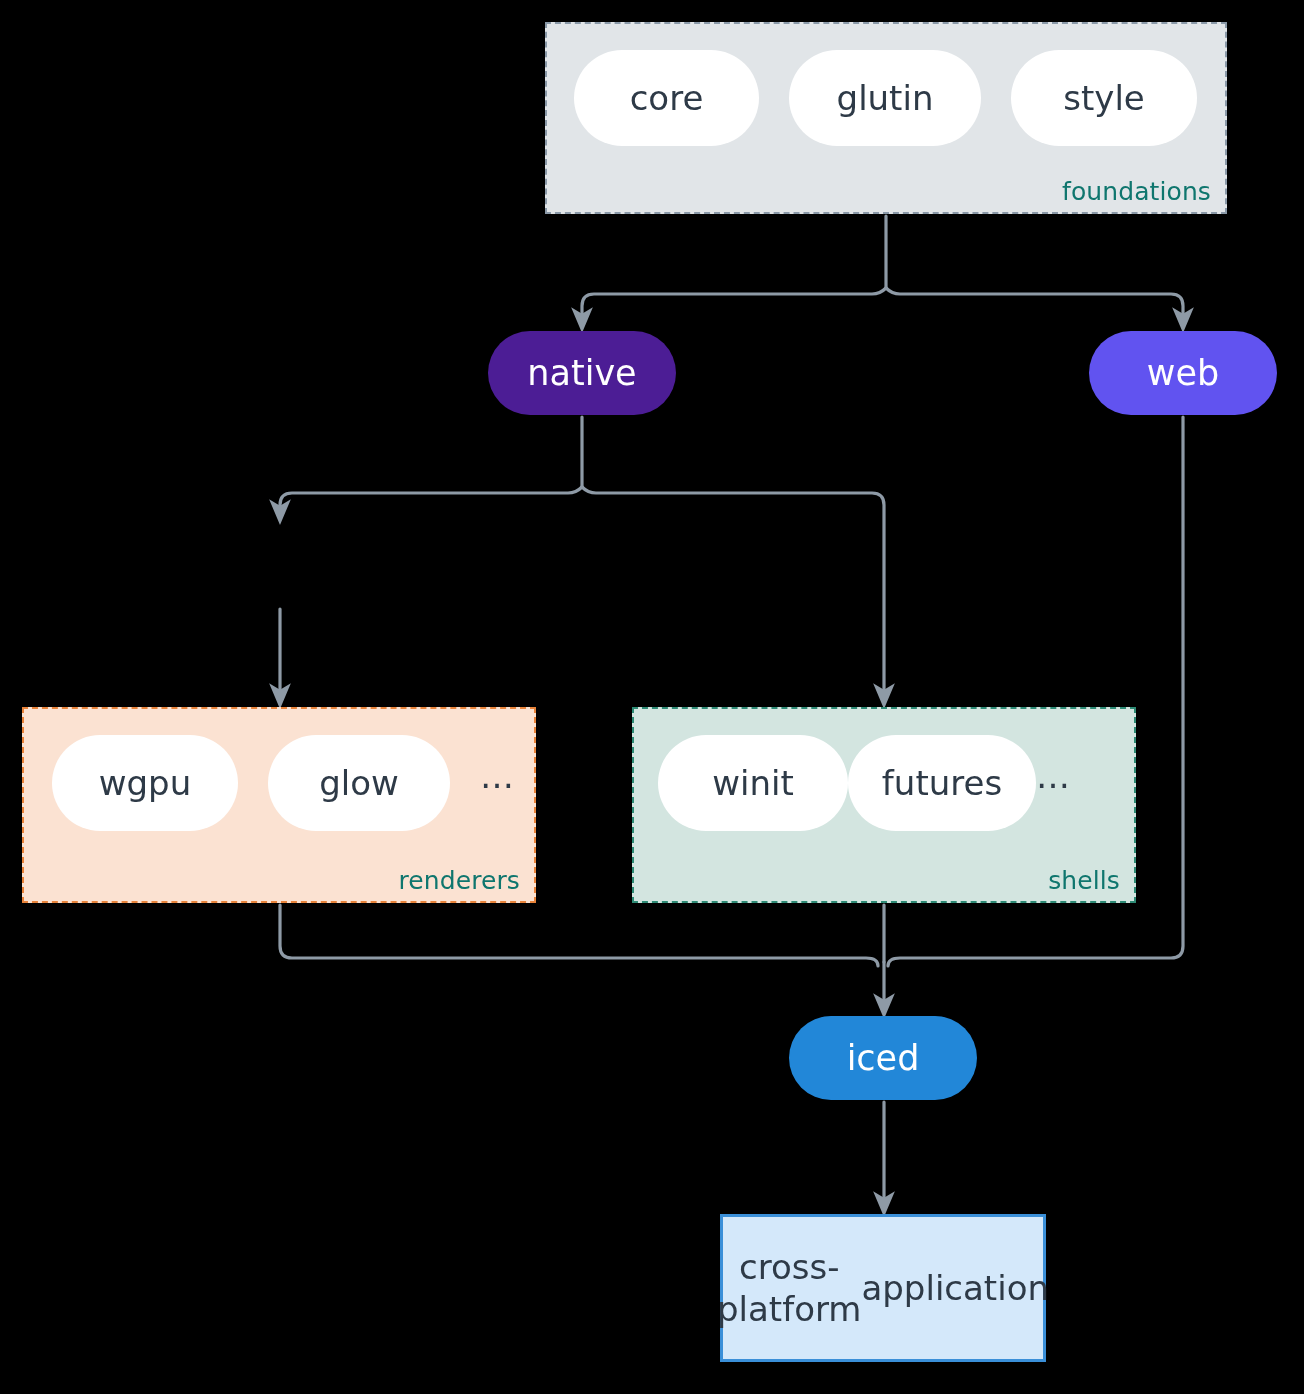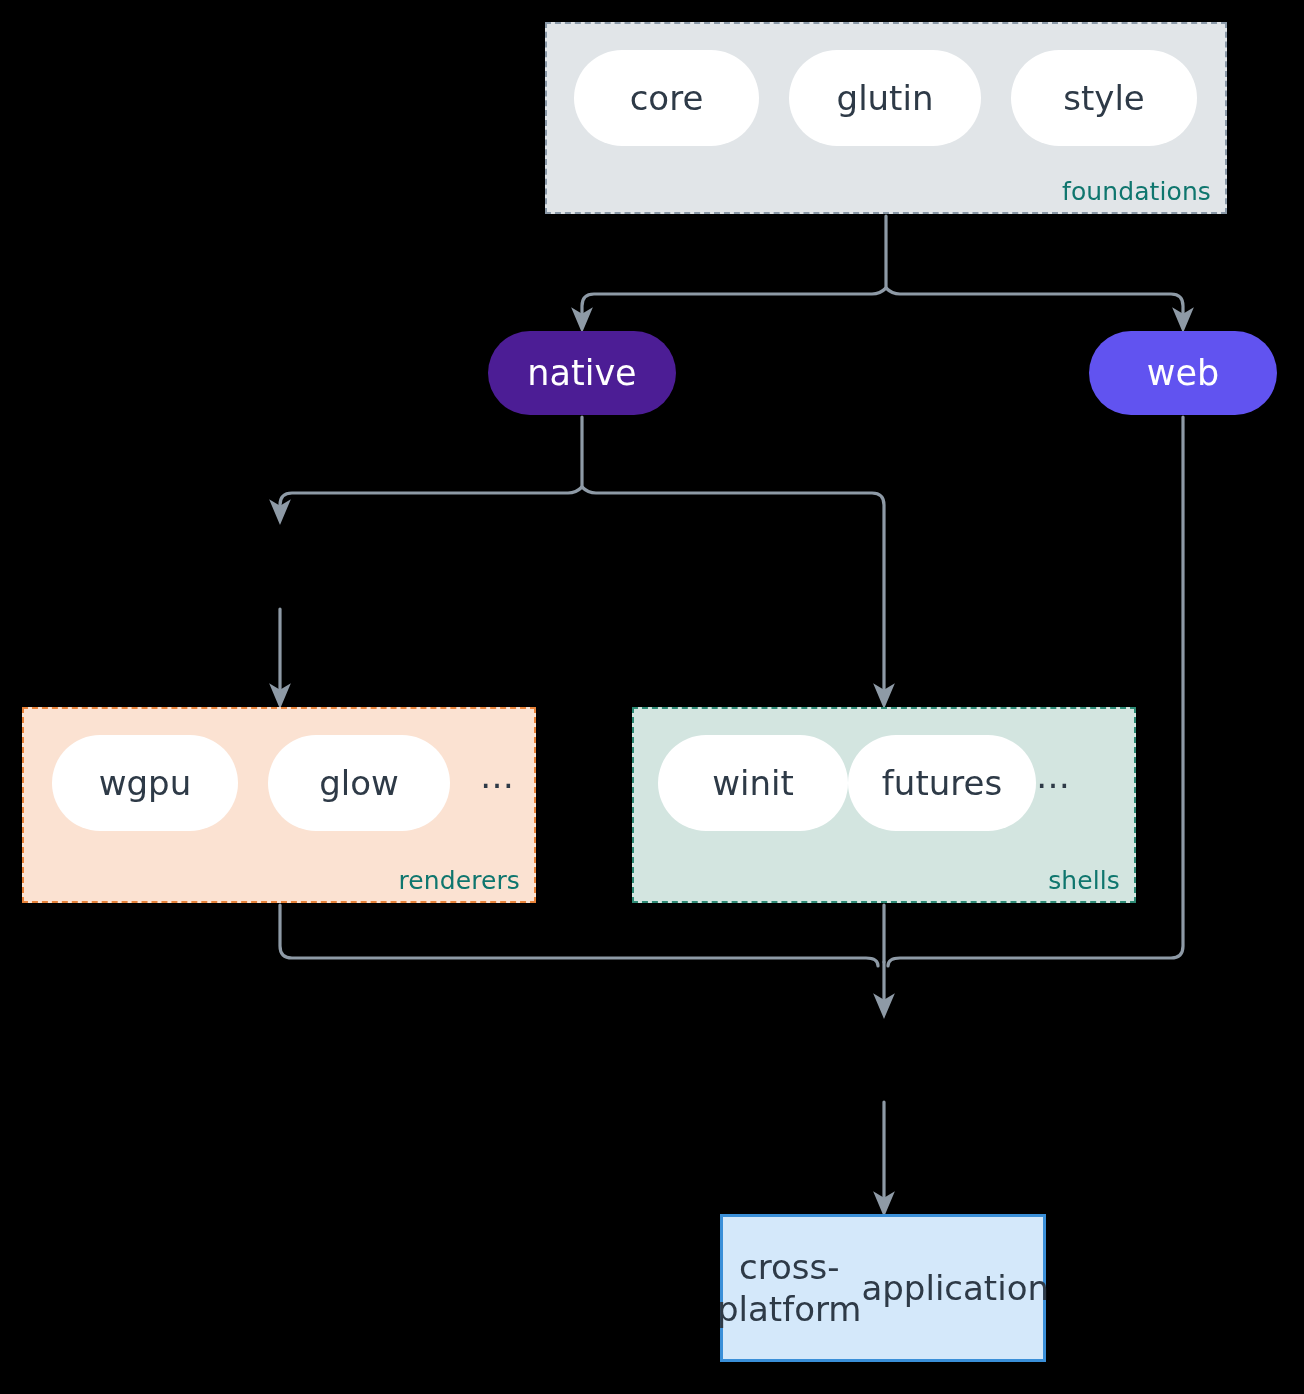--- a/index.html
+++ b/index.html
@@ -205,19 +205,22 @@
     </div>
     <div class="cluster-label">shells</div>
   </div>
 
   <div class="node native">
     <span>native</span>
   </div>
   <div class="node web">
     <span>web</span>
   </div>
+  <div class="node iced">
+    <span>iced</span>
+  </div>
 
   <div class="rect-node">
     <span>cross-platform</span>
     <span>application</span>
   </div>
 
 </div>
 
 </body></html>

